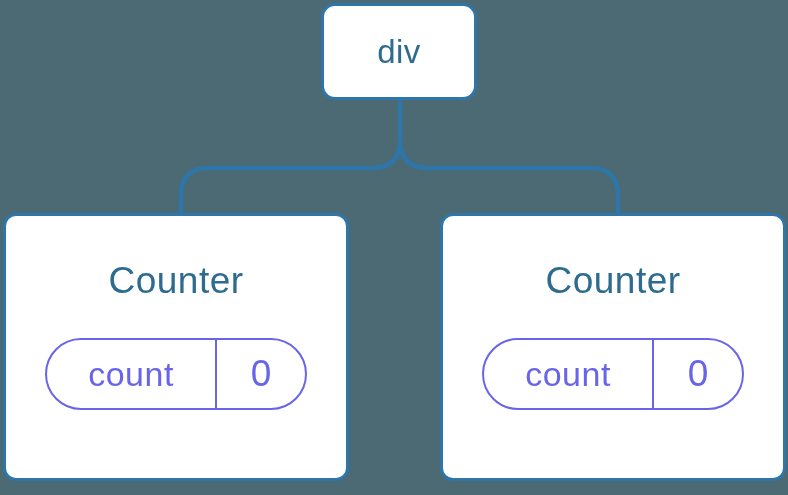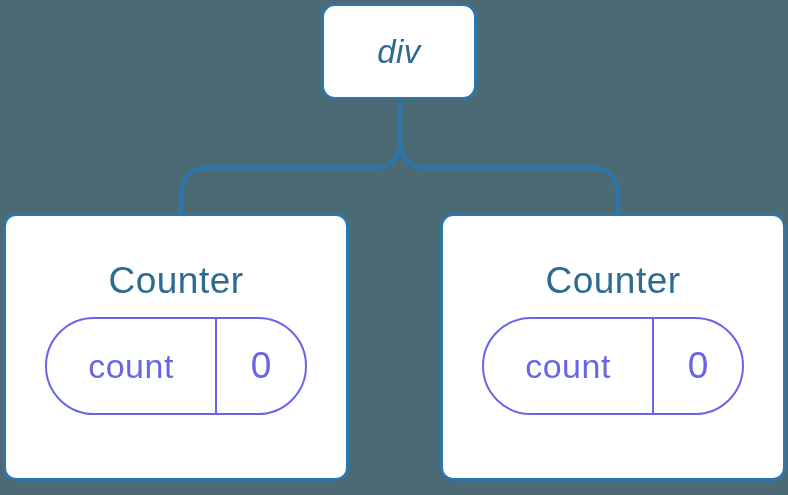--- a/index.html
+++ b/index.html
@@ -40,21 +40,20 @@
   }
   .root-node {
     left: 321px;
     top: 3px;
     width: 156px;
     height: 97px;
     border-radius: 14px;
     display: flex;
     align-items: center;
     justify-content: center;
-    font-style: italic;
   }
   .root-label {
     font-size: 33px;
     font-weight: 500;
     color: var(--title-text, #31709A);
     letter-spacing: 0.5px;
   }
   .counter-card {
     top: 213px;
     width: 346px;
@@ -68,23 +67,23 @@
   .counter-card.left  { left: 3px; }
   .counter-card.right { left: 440px; }
   .counter-title {
     font-size: 37px;
     font-weight: 500;
     color: var(--title-text, #2C688C);
     line-height: 1;
     letter-spacing: 0.5px;
   }
   .state-pill {
-    margin-top: 18px;
+    margin-top: 39px;
     width: 262px;
-    height: 98px;
+    height: 72px;
     box-sizing: border-box;
     border: 2.5px solid var(--state-accent, #6965E9);
     border-radius: 49px;
     display: flex;
     overflow: hidden;
     background: var(--node-bg, #FFFFFF);
   }
   .state-key-cell {
     width: 170px;
     box-sizing: border-box;

